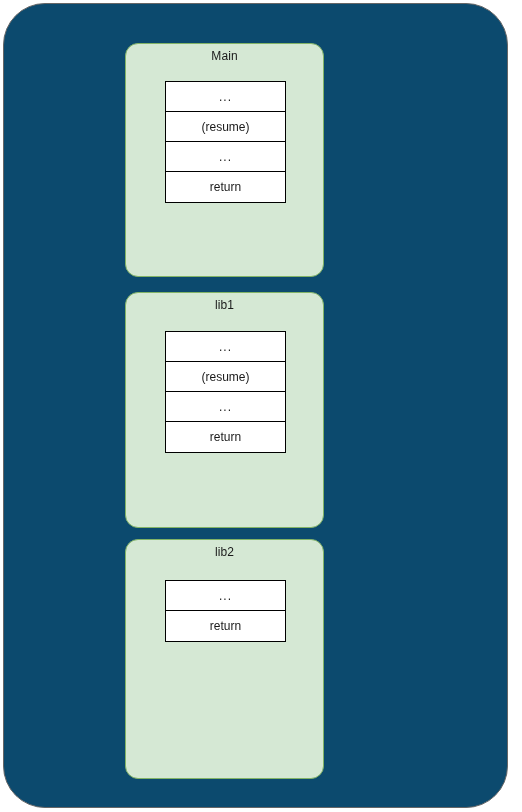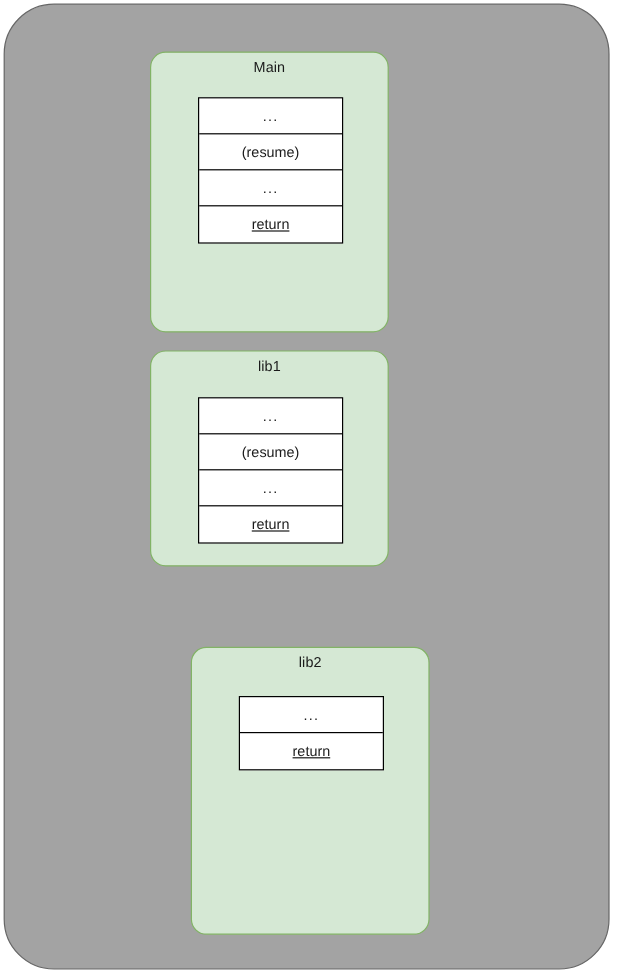--- a/index.html
+++ b/index.html
@@ -17,38 +17,38 @@
   }
 
   
   #outer-container {
     position: absolute;
     left: 3px;
     top: 3px;
     width: 505px;
     height: 805px;
     box-sizing: border-box;
-    background: #a3a3a3;
+    background: #0c4a6e;
     border: 1px solid #666666;
     border-radius: 42px;
   }
 
   
   .module-panel {
     position: absolute;
     left: 121px;
     width: 199px;
     box-sizing: border-box;
     background: #d5e8d4;
     border: 1px solid #82b366;
     border-radius: 13px;
   }
   #panel-main { top: 39px;  height: 234px; }
-  #panel-lib1 { top: 288px; height: 180px; }
-  #panel-lib2 { top: 535px; height: 240px; margin-left: 34px; }
+  #panel-lib1 { top: 288px; height: 236px; }
+  #panel-lib2 { top: 535px; height: 240px; }
 
   .panel-title {
     position: absolute;
     left: 0;
     right: 0;
     top: 4px;
     text-align: center;
     font-size: 12px;
     line-height: 16px;
     color: #1a1a1a;
@@ -74,21 +74,20 @@
     box-sizing: border-box;
     border-bottom: 1px solid #000000;
     text-align: center;
     font-size: 12px;
     color: #1a1a1a;
     white-space: nowrap;
     overflow: hidden;
   }
   .frame-row:last-child {
     border-bottom: none;
-    text-decoration: underline;
   }
   .frame-row.ellipsis {
     letter-spacing: 1px;
   }
 </style>
 </head>
 <body>
 
 <div id="outer-container">
 

